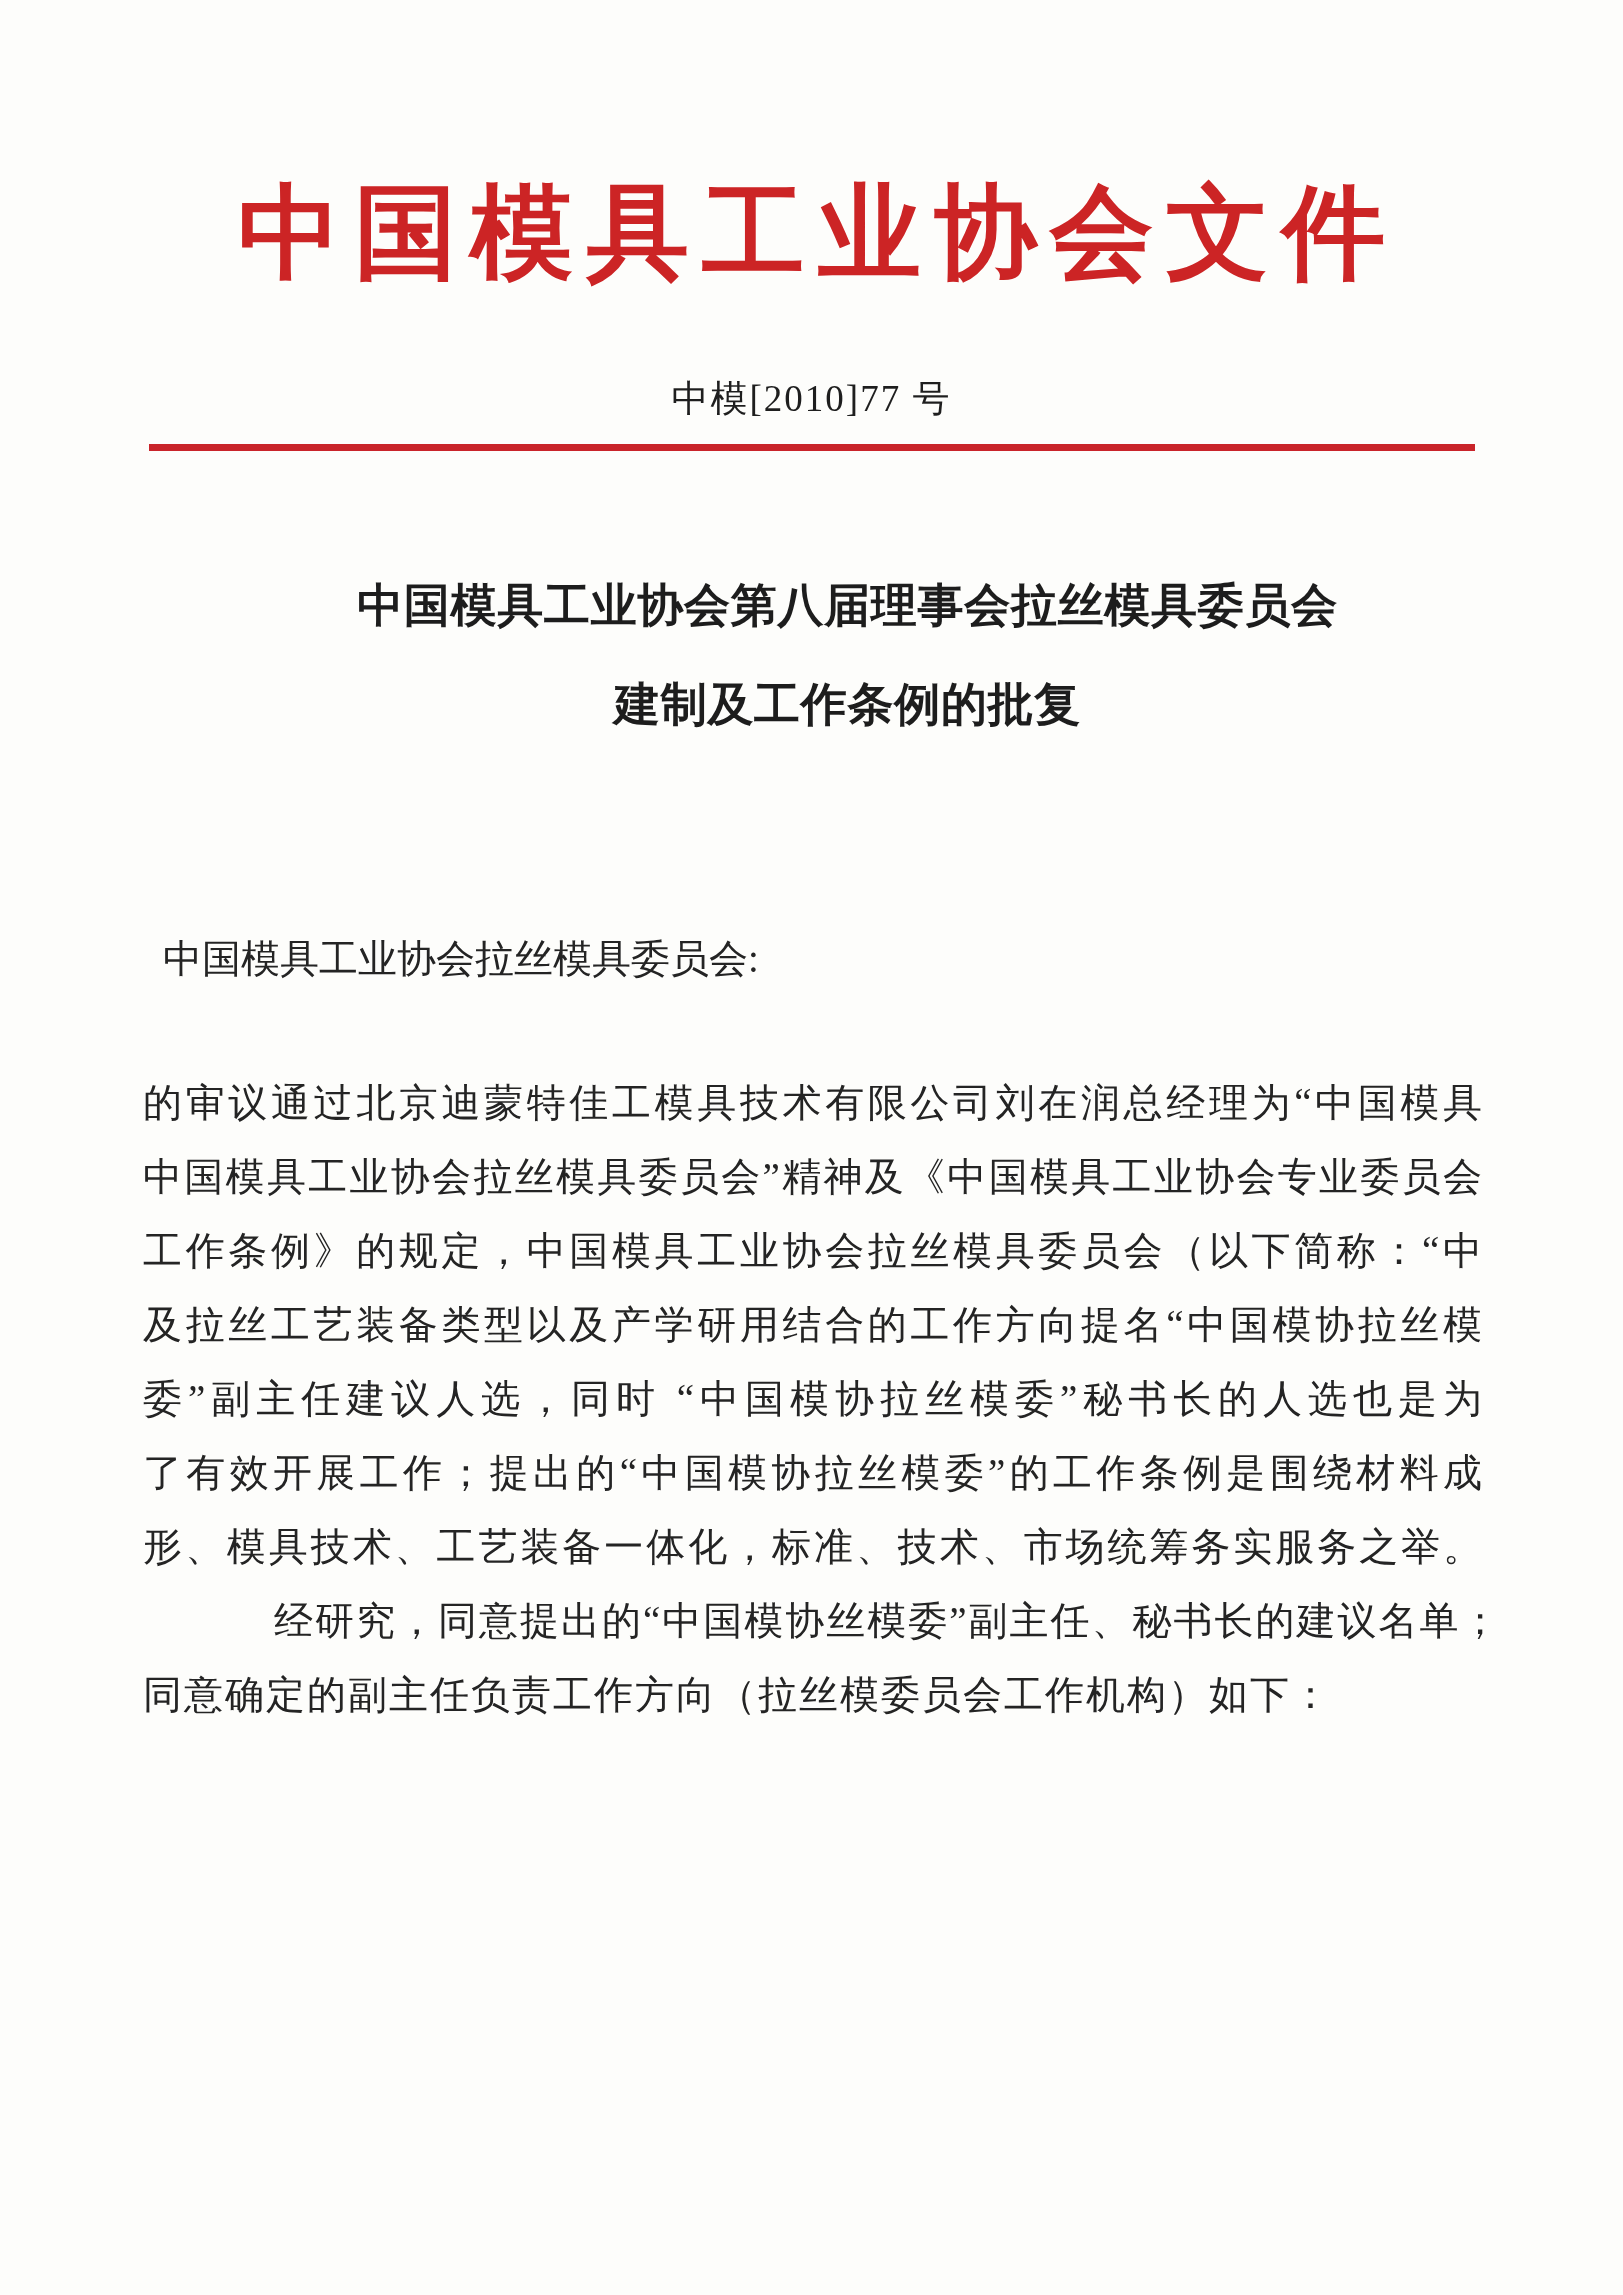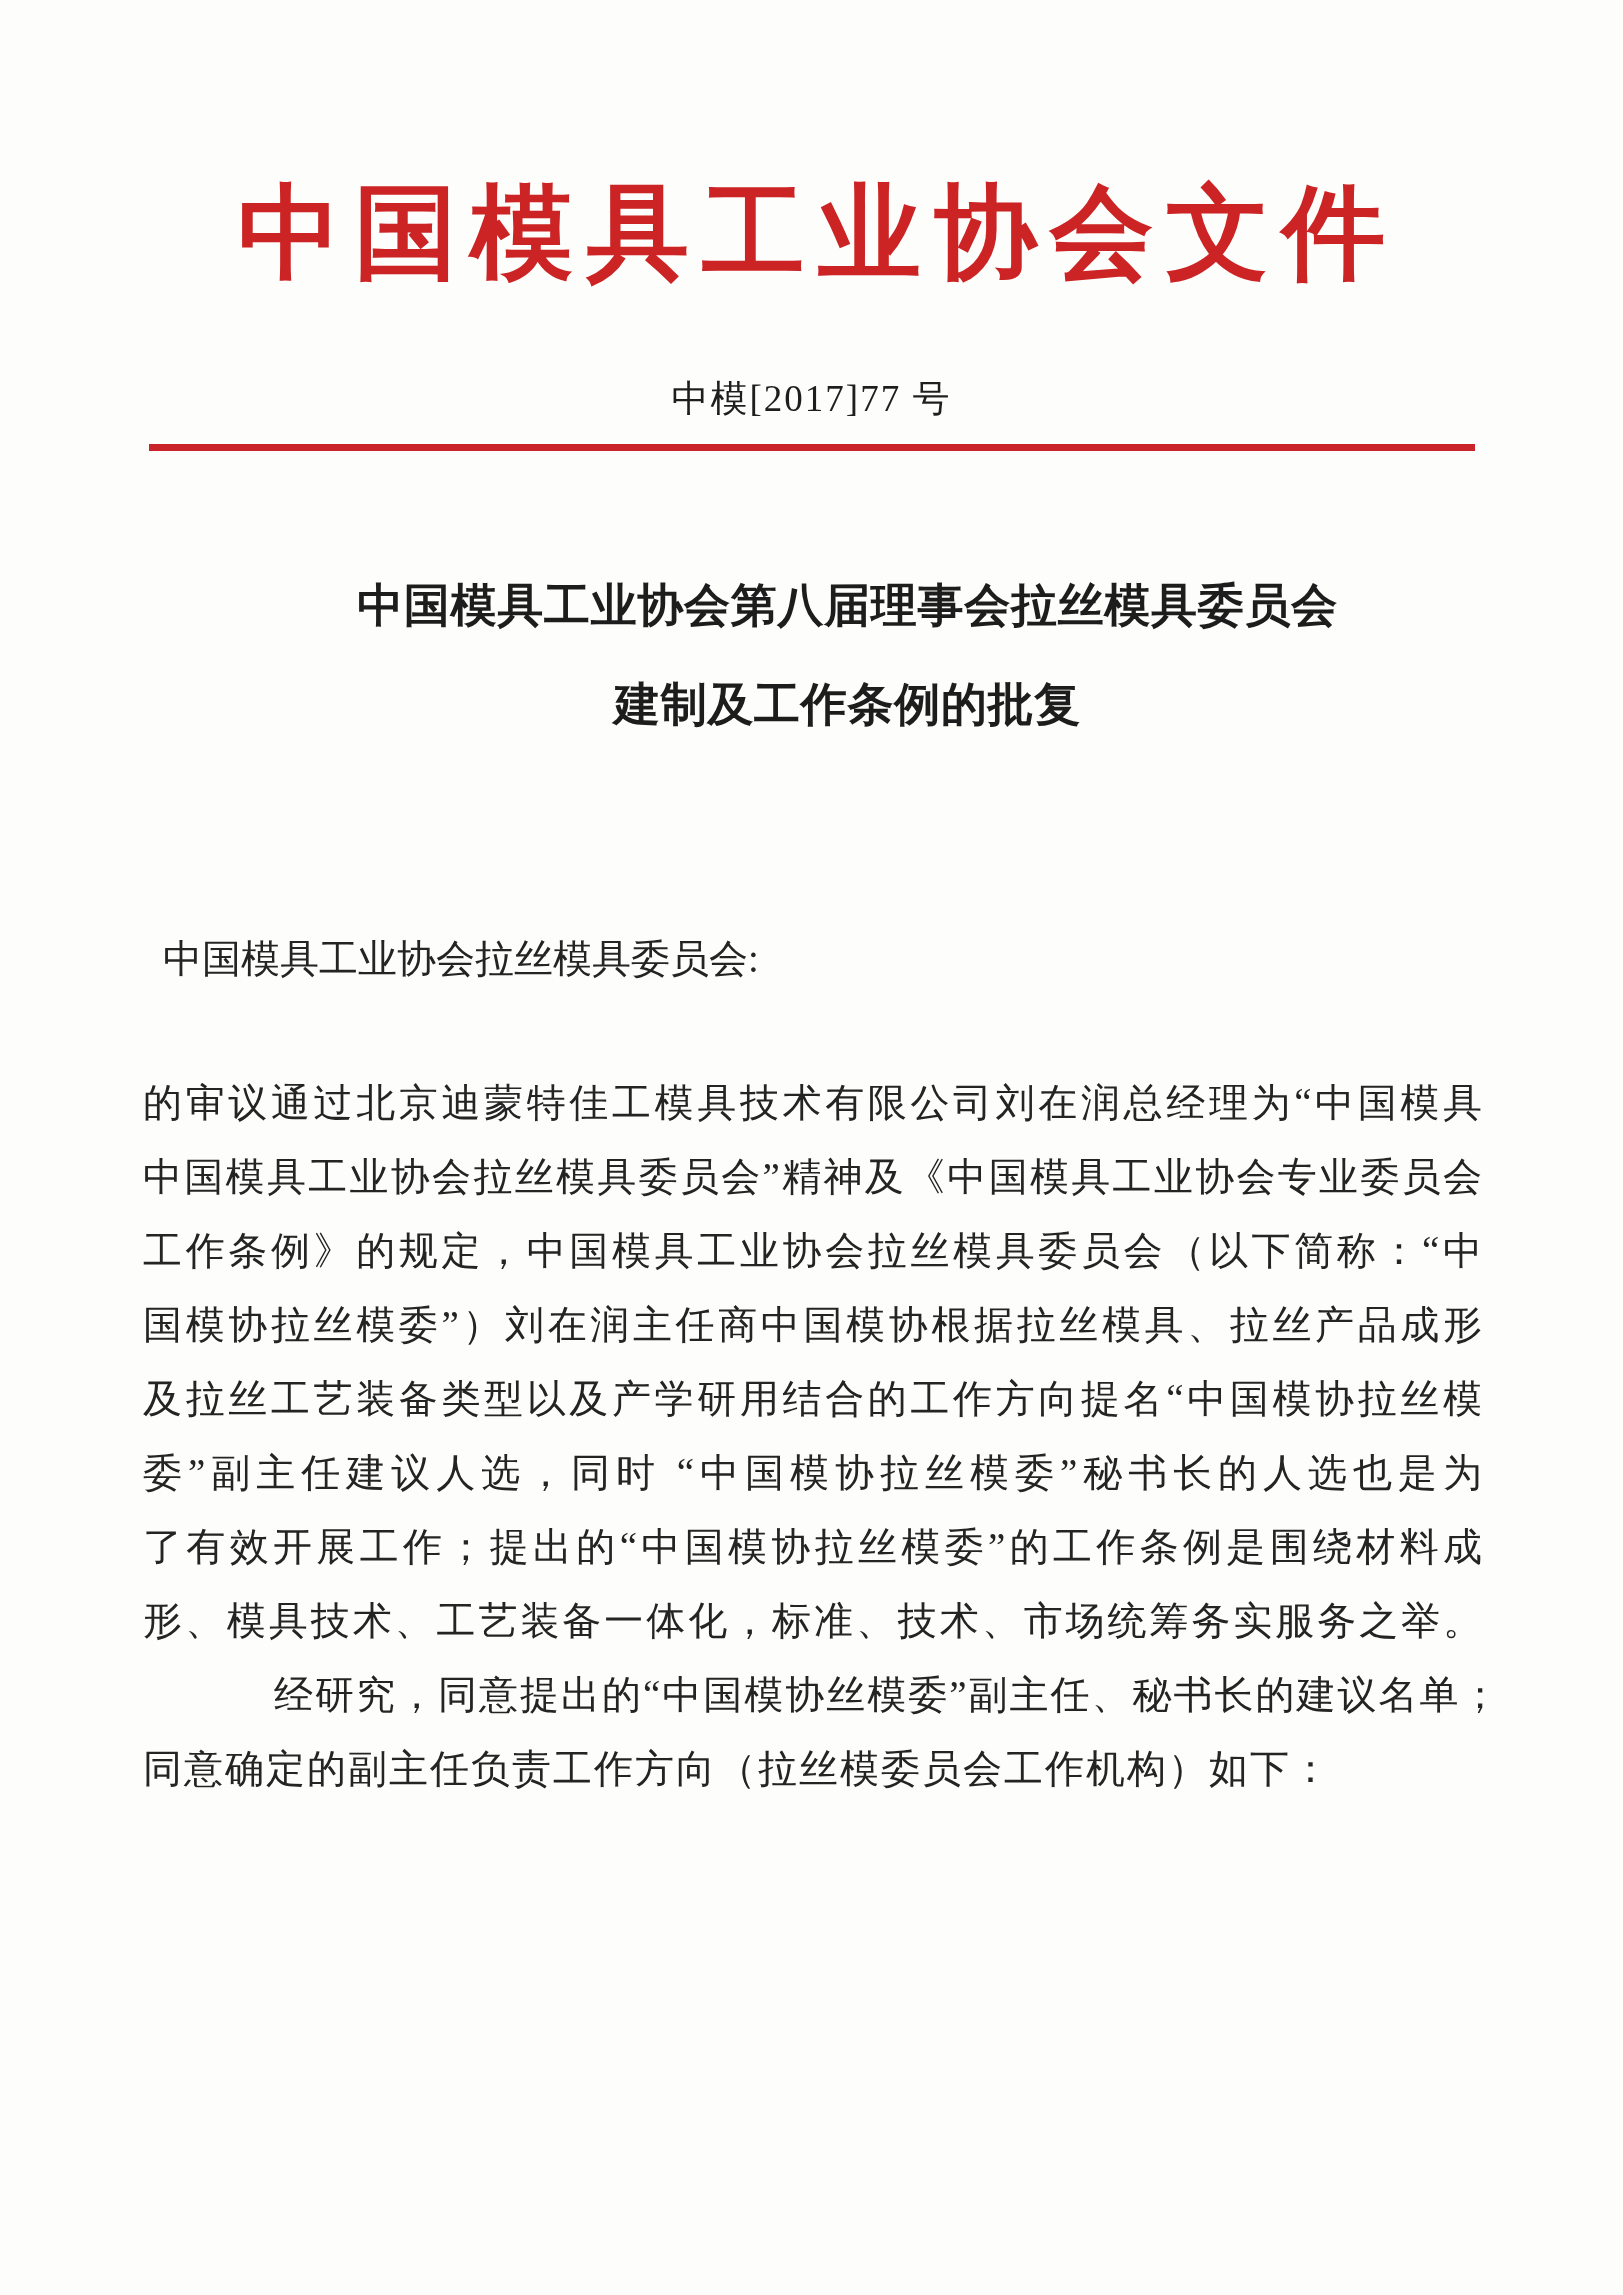--- a/index.html
+++ b/index.html
@@ -101,35 +101,34 @@
     text-align-last: left;
   }
 </style>
 </head>
 <body>
 
 <div class="page">
 
   <div class="org-title">中国模具工业协会文件</div>
 
-  <div class="doc-number">中模[2017]77 号</div>
+  <div class="doc-number">中模[2010]77 号</div>
 
   <div class="red-rule"></div>
 
   <div class="doc-title-line1">中国模具工业协会第八届理事会拉丝模具委员会</div>
 
   <div class="doc-title-line2">建制及工作条例的批复</div>
 
   <div class="salutation">中国模具工业协会拉丝模具委员会:</div>
 
   <div class="body-block">
     <div class="bline">的审议通过北京迪蒙特佳工模具技术有限公司刘在润总经理为“中国模具</div>
     <div class="bline">中国模具工业协会拉丝模具委员会”精神及《中国模具工业协会专业委员会</div>
     <div class="bline">工作条例》的规定，中国模具工业协会拉丝模具委员会（以下简称：“中</div>
-    <div class="bline">国模协拉丝模委”）刘在润主任商中国模协根据拉丝模具、拉丝产品成形</div>
     <div class="bline">及拉丝工艺装备类型以及产学研用结合的工作方向提名“中国模协拉丝模</div>
     <div class="bline">委”副主任建议人选，同时 “中国模协拉丝模委”秘书长的人选也是为</div>
     <div class="bline">了有效开展工作；提出的“中国模协拉丝模委”的工作条例是围绕材料成</div>
     <div class="bline">形、模具技术、工艺装备一体化，标准、技术、市场统筹务实服务之举。</div>
     <div class="bline indent">经研究，同意提出的“中国模协丝模委”副主任、秘书长的建议名单；</div>
     <div class="bline short">同意确定的副主任负责工作方向（拉丝模委员会工作机构）如下：</div>
   </div>
 
 </div>
 

